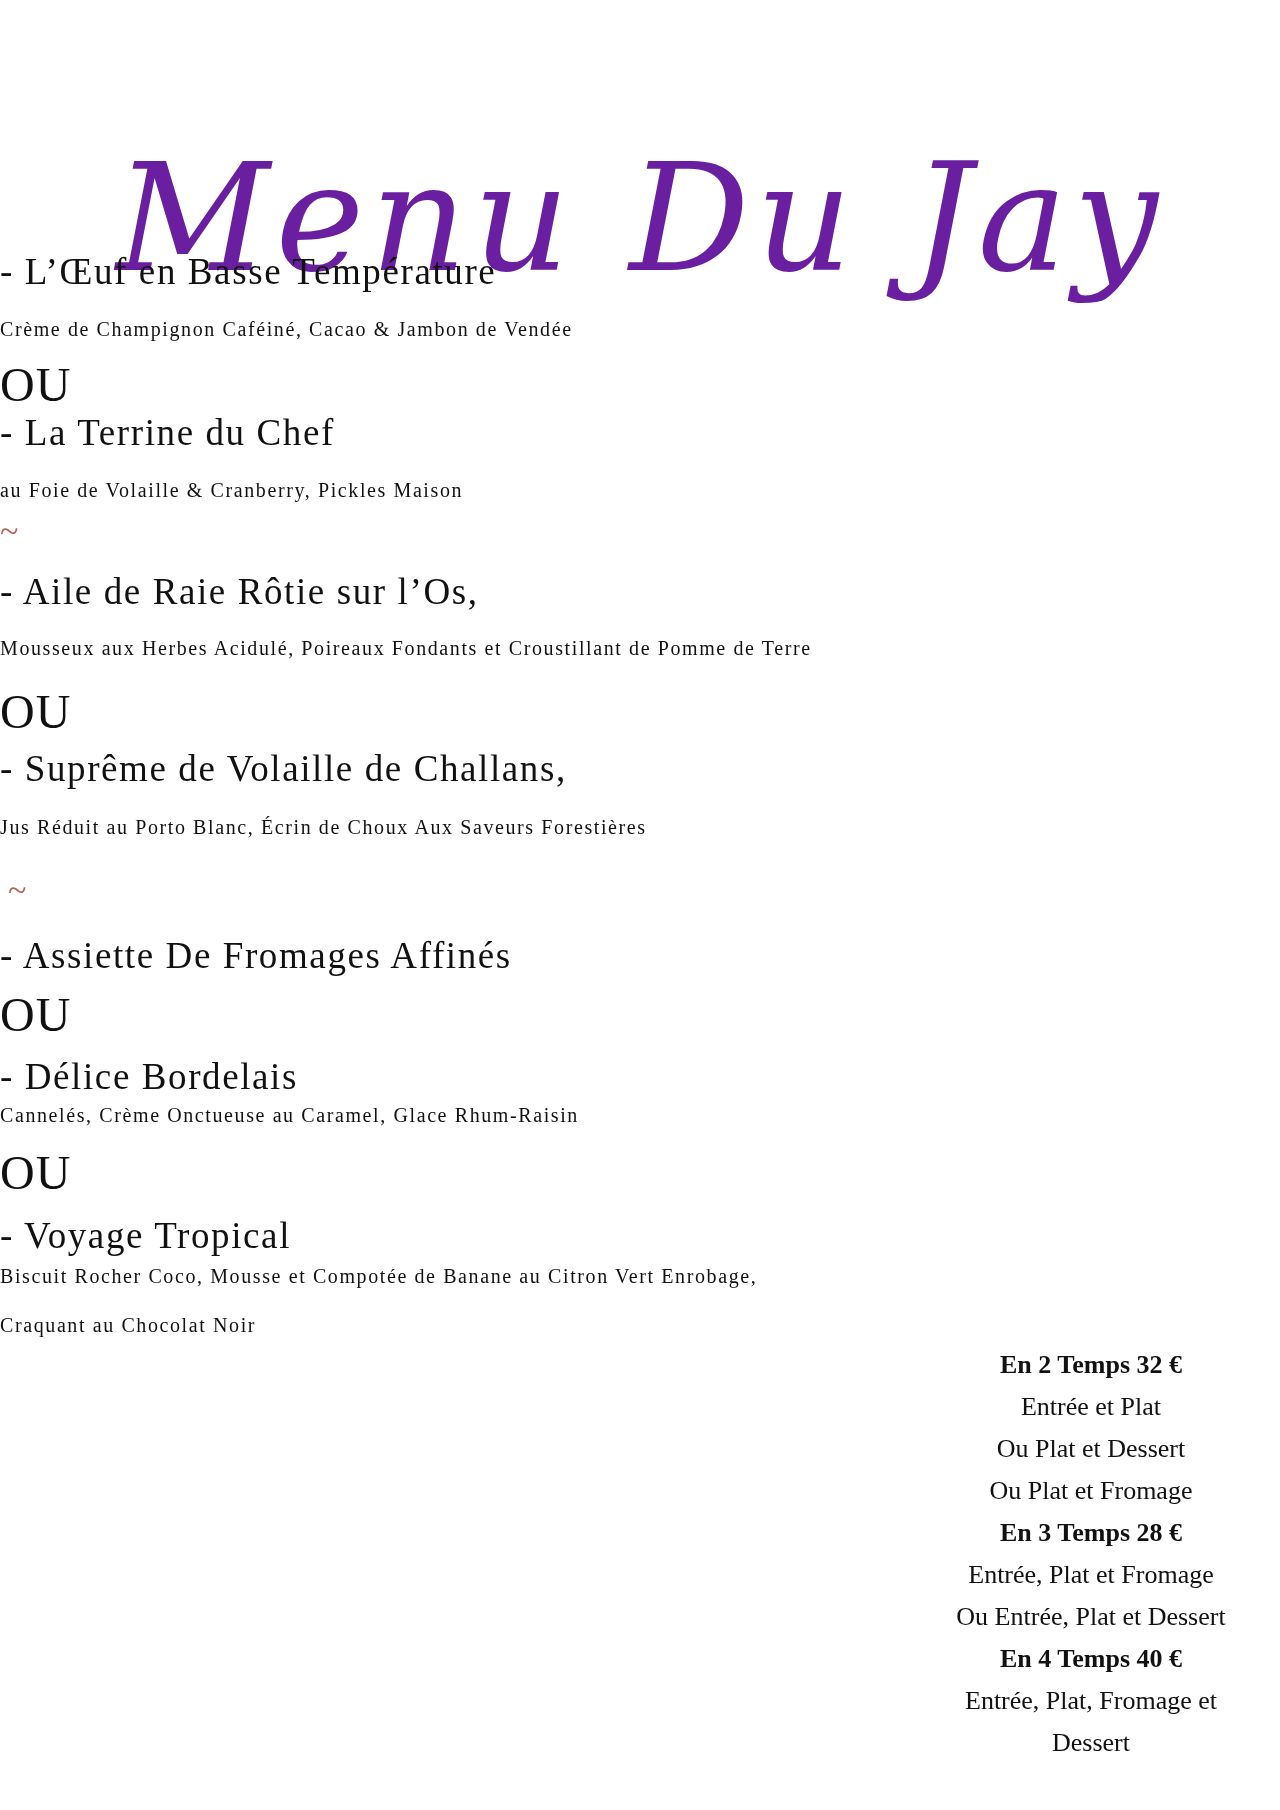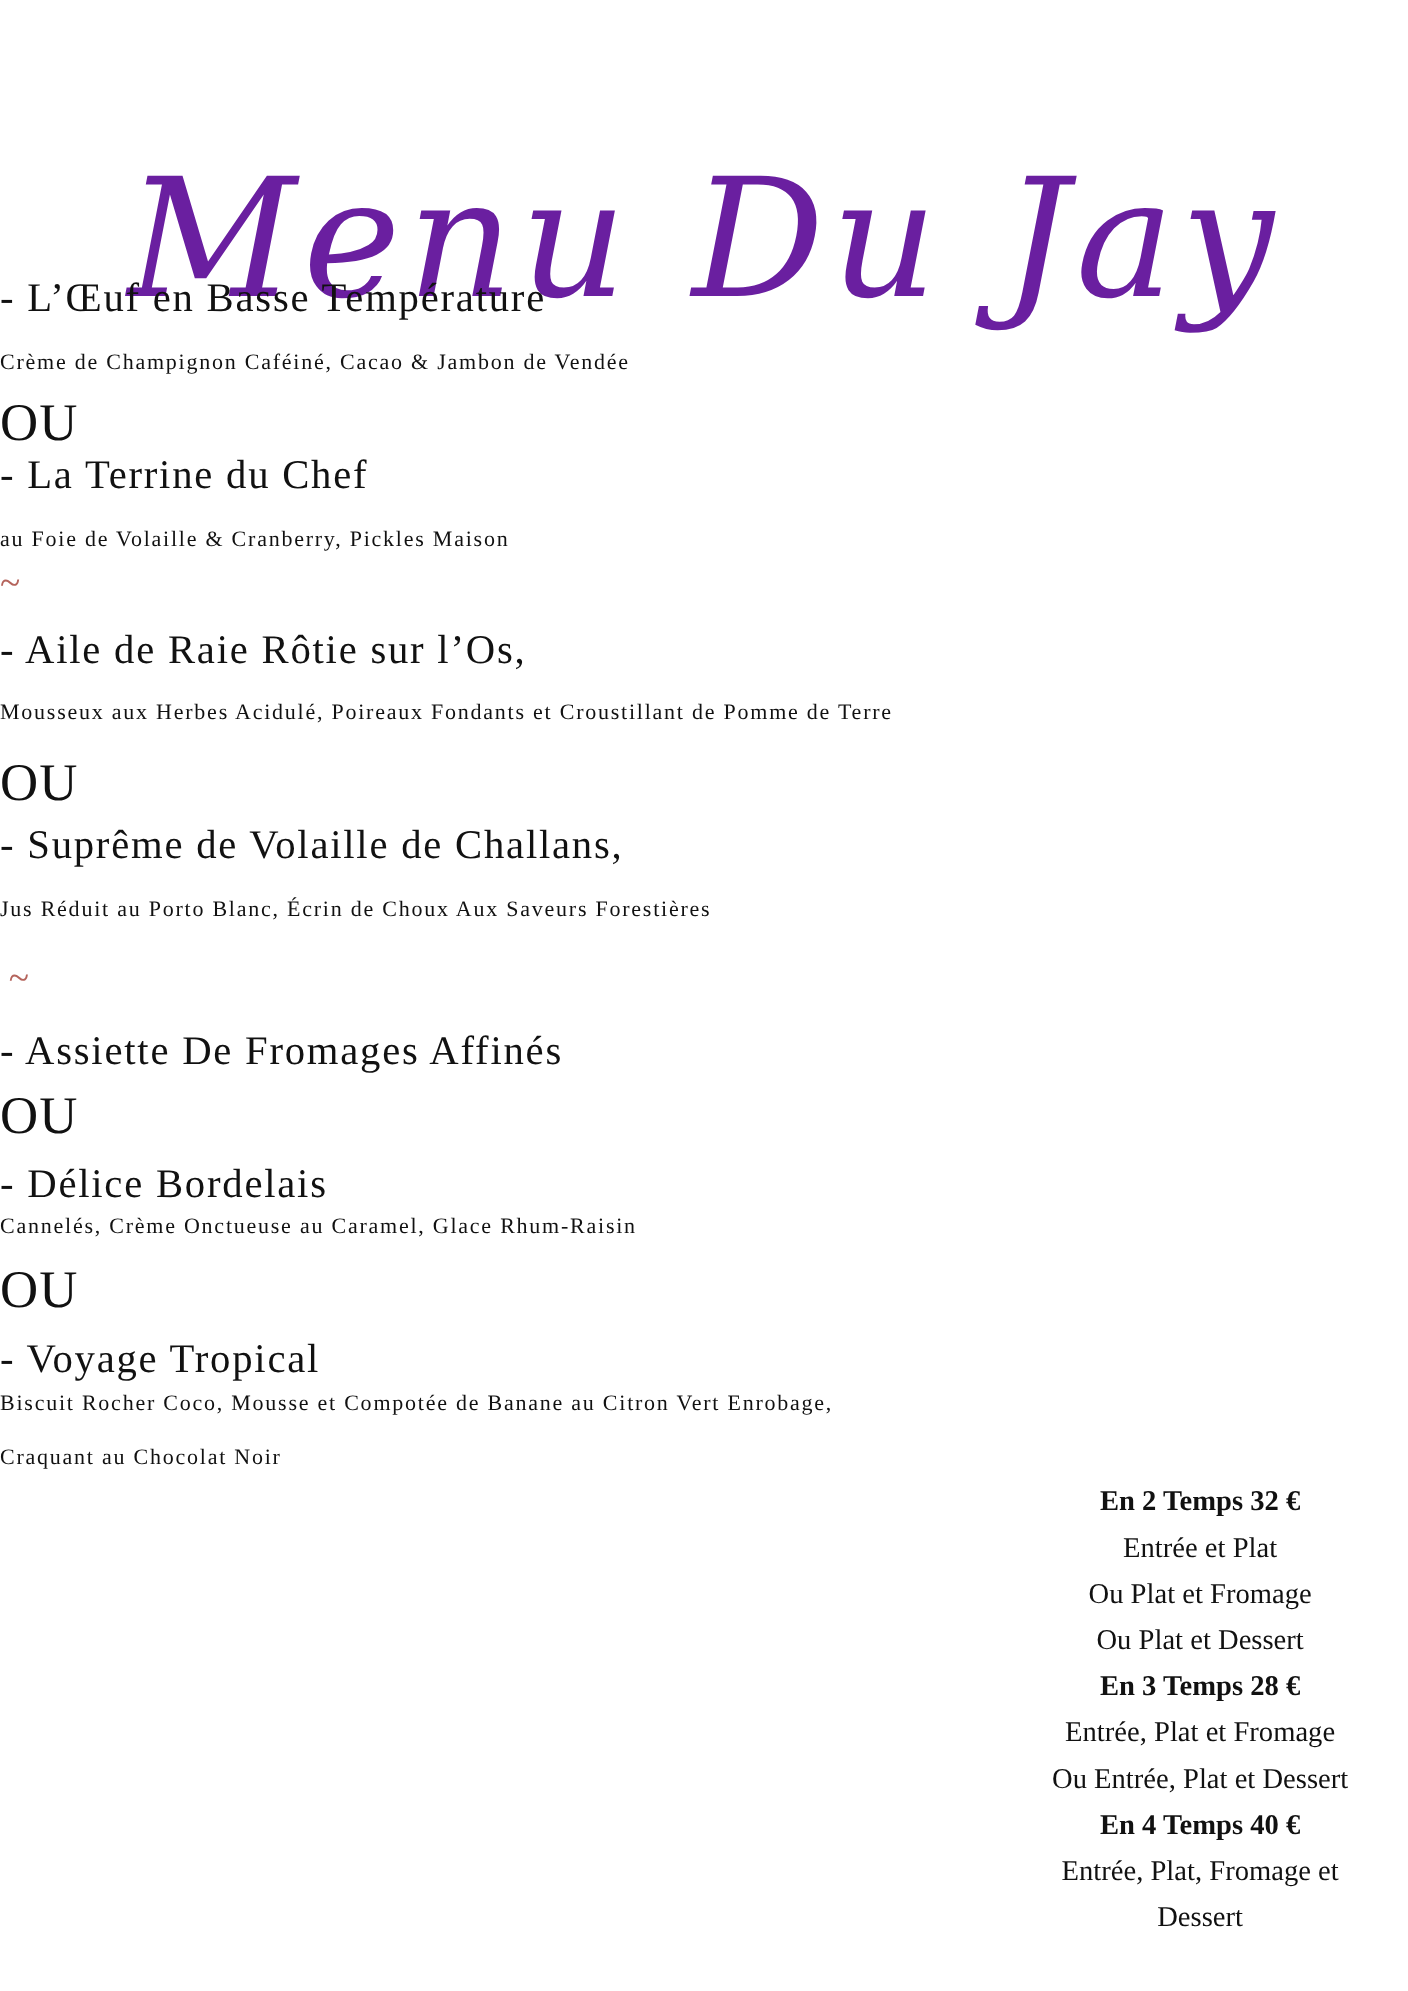--- a/index.html
+++ b/index.html
@@ -59,21 +59,21 @@
 <div class="line dish" style="top:1027px">- Délice Bordelais</div>
 <div class="line desc" style="top:1070px">Cannelés, Crème Onctueuse au Caramel, Glace Rhum-Raisin</div>
 <div class="line ou" style="top:1123px">OU</div>
 <div class="line dish" style="top:1186px">- Voyage Tropical</div>
 <div class="line desc" style="top:1231px">Biscuit Rocher Coco, Mousse et Compotée de Banane au Citron Vert Enrobage,</div>
 <div class="line desc" style="top:1280px">Craquant au Chocolat Noir</div>
 
 <div class="prices">
   <span class="p-line p-head">En 2 Temps  32 €</span>
   <span class="p-line">Entrée et Plat</span>
+  <span class="p-line">Ou  Plat et Dessert</span>
   <span class="p-line">Ou  Plat et Fromage</span>
-  <span class="p-line">Ou  Plat et Dessert</span>
   <span class="p-line p-head">En 3 Temps 28 €</span>
   <span class="p-line">Entrée, Plat et Fromage</span>
   <span class="p-line">Ou  Entrée, Plat et Dessert</span>
   <span class="p-line p-head">En 4 Temps  40 €</span>
   <span class="p-line">Entrée, Plat, Fromage et</span>
   <span class="p-line">Dessert</span>
 </div>
 
 </body></html>

